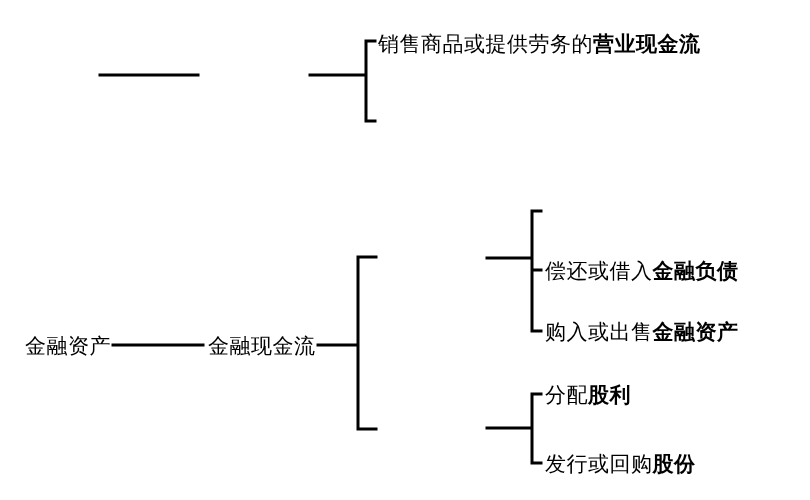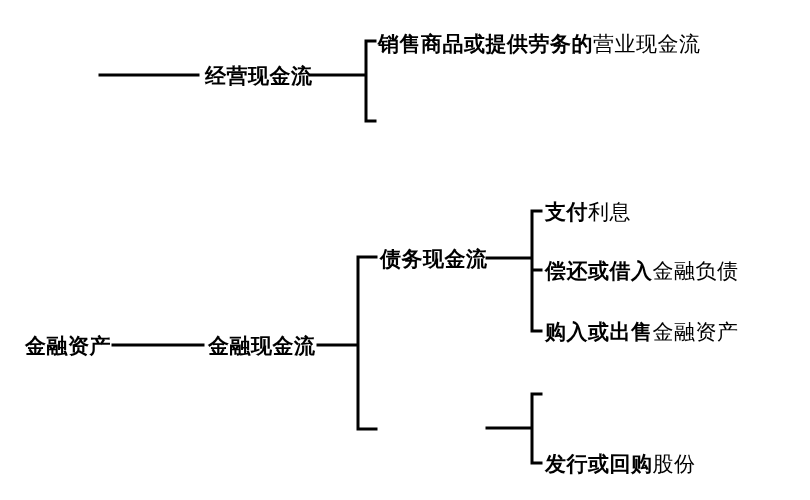--- a/index.html
+++ b/index.html
@@ -25,24 +25,24 @@
   }
   .label {
     position: absolute;
     transform: translateY(-50%);
     white-space: nowrap;
     font-size: 21px;
     line-height: 1;
     letter-spacing: 0.5px;
   }
   .label b {
-    font-weight: 400;
+    font-weight: 700;
   }
   .seg {
-    font-weight: 700;
+    font-weight: 400;
     text-align: center;
   }
 </style>
 </head>
 <body>
 
 <div class="canvas">
 
   <svg class="lines" viewBox="0 0 810 500" xmlns="http://www.w3.org/2000/svg">
     <g stroke="#000000" stroke-width="3" fill="none" stroke-linecap="square">
@@ -55,52 +55,46 @@
 
       <path d="M318 345 H358 M358 257 V429 M358 257 H376 M358 429 H376"></path>
 
       <path d="M487 258 H532 M532 211 V331 M532 211 H541 M532 270 H541 M532 331 H541"></path>
 
       <path d="M487 428 H532 M532 394 V463 M532 394 H541 M532 463 H541"></path>
     </g>
   </svg>
 
 
-  <div class="label" style="left:205px; top:75px">
-    <span class="seg">经营现金流</span>
-  </div>
 
   <div class="label" style="left:378px; top:43px">
     <span class="seg">销售商品或提供劳务的</span><b>营业现金流</b>
   </div>
 
 
   <div class="label" style="left:25px; top:345px">
     <span class="seg">金融资产</span>
   </div>
 
   <div class="label" style="left:208px; top:345px">
     <span class="seg">金融现金流</span>
   </div>
 
-  <div class="label" style="left:380px; top:258px">
-    <span class="seg">债务现金流</span>
-  </div>
 
 
-  <div class="label" style="left:545px; top:211px">
-    <span class="seg">支付</span><b>利息</b>
-  </div>
 
   <div class="label" style="left:545px; top:270px">
     <span class="seg">偿还或借入</span><b>金融负债</b>
   </div>
 
   <div class="label" style="left:545px; top:331px">
     <span class="seg">购入或出售</span><b>金融资产</b>
   </div>
 
+  <div class="label" style="left:545px; top:394px">
+    <span class="seg">分配</span><b>股利</b>
+  </div>
 
   <div class="label" style="left:545px; top:463px">
     <span class="seg">发行或回购</span><b>股份</b>
   </div>
 
 </div>
 
 </body></html>

